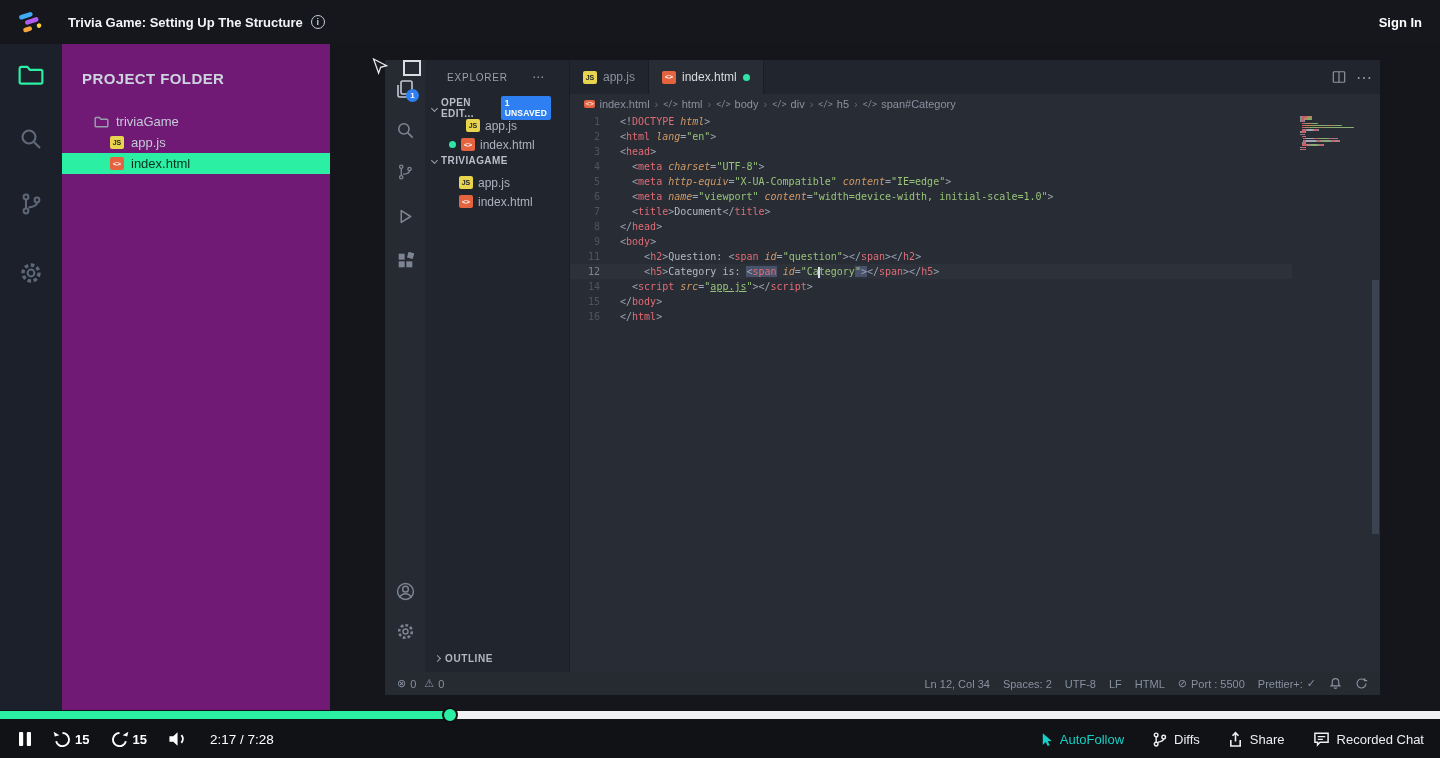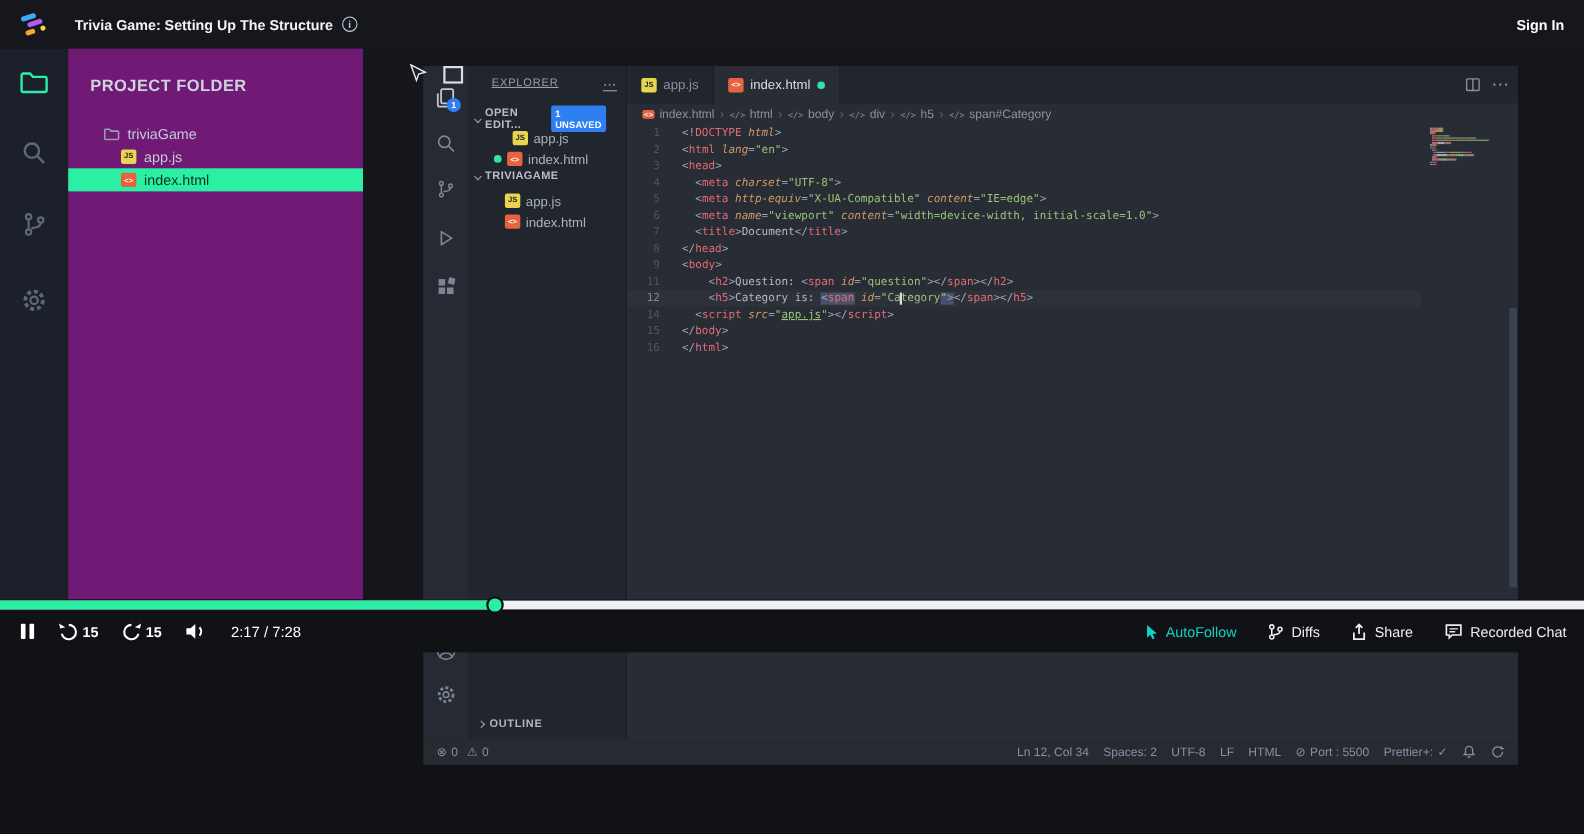--- a/index.html
+++ b/index.html
@@ -1,17 +1,17 @@
 <!DOCTYPE html>
 <html><head>
 <meta charset="utf-8">
 <style>
   * { margin:0; padding:0; box-sizing:border-box; }
   html,body { width:1440px; height:758px; background:#101216; font-family:"Liberation Sans",sans-serif; overflow:hidden; }
-  .app { position:relative; width:1440px; height:593px; }
+  .app { position:relative; width:1440px; height:758px; }
 
   
   .topbar { position:absolute; top:0; left:0; right:0; height:44px; background:#15171d; display:flex; align-items:center; z-index:6; }
   .logo { margin-left:16px; width:28px; height:26px; flex:none; }
   .topbar-title { margin-left:24px; color:#f2f4f8; font-size:13px; font-weight:700; }
   .info-badge { margin-left:8px; width:14px; height:14px; border:1.2px solid #c7cdd8; border-radius:50%; color:#c7cdd8; font-size:9px; display:inline-flex; align-items:center; justify-content:center; font-weight:700; }
   .signin { margin-left:auto; margin-right:18px; color:#ffffff; font-size:13px; font-weight:700; cursor:pointer; }
 
   
   .leftrail { position:absolute; top:44px; left:0; width:62px; bottom:48px; background:#1b202b; z-index:5; }
@@ -30,21 +30,21 @@
 
   
   .stage { position:absolute; top:44px; left:330px; right:0; bottom:48px; background:#14161c; }
   .vscode { position:absolute; left:55px; top:16px; width:995px; height:635px; background:#282c34; }
 
   .activitybar { position:absolute; left:0; top:0; width:40px; bottom:23px; background:#262a32; }
   .act-icon { position:absolute; left:0; width:40px; height:30px; display:flex; align-items:center; justify-content:center; cursor:pointer; }
   .act-badge { position:absolute; right:6px; bottom:2px; width:13px; height:13px; border-radius:50%; background:#2d7ff2; color:#fff; font-size:8px; font-weight:700; display:flex; align-items:center; justify-content:center; }
 
   .explorer { position:absolute; left:40px; top:0; width:145px; bottom:23px; background:#21252d; border-right:1px solid #1a1d23; }
-  .ex-title-row { position:absolute; top:10px; left:22px; right:8px; display:flex; font-size:10px; letter-spacing:.8px; color:#9aa1ae;text-decoration:underline; }
+  .ex-title-row { position:absolute; top:10px; left:22px; right:24px; display:flex; align-items:center; font-size:10px; letter-spacing:.8px; color:#9aa1ae; }
   .ex-more { margin-left:auto; color:#9aa1ae; font-size:12px; cursor:pointer; }
   .ex-hdr { position:absolute; left:7px; right:16px; display:flex; align-items:center; gap:4px; font-size:10px; font-weight:700; letter-spacing:.4px; color:#b8bfca; cursor:pointer; }
   .chev { width:5px; height:5px; border-left:1.3px solid #9aa1ae; border-bottom:1.3px solid #9aa1ae; transform:rotate(-45deg); flex:none; }
   .chev.right { transform:rotate(-135deg); }
   .unsaved-badge { margin-left:auto; margin-right:2px; background:#2d7ff2; color:#fff; font-size:8.5px; font-weight:700; padding:2px 4px; border-radius:2px; letter-spacing:.2px; }
   .exrow { position:absolute; left:0; right:0; height:19px; display:flex; align-items:center; gap:5px; font-size:12px; color:#aab2bf; padding-left:24px; cursor:pointer; }
   .exrow.deep { padding-left:34px; }
   .dirty-dot { width:7px; height:7px; border-radius:50%; background:#2ee5a6; flex:none; }
   .dot-spacer { width:12px; flex:none; }
   .ex-outline { position:absolute; left:10px; bottom:8px; display:flex; align-items:center; gap:5px; font-size:10px; font-weight:700; letter-spacing:.6px; color:#b0b7c3; cursor:pointer; }

